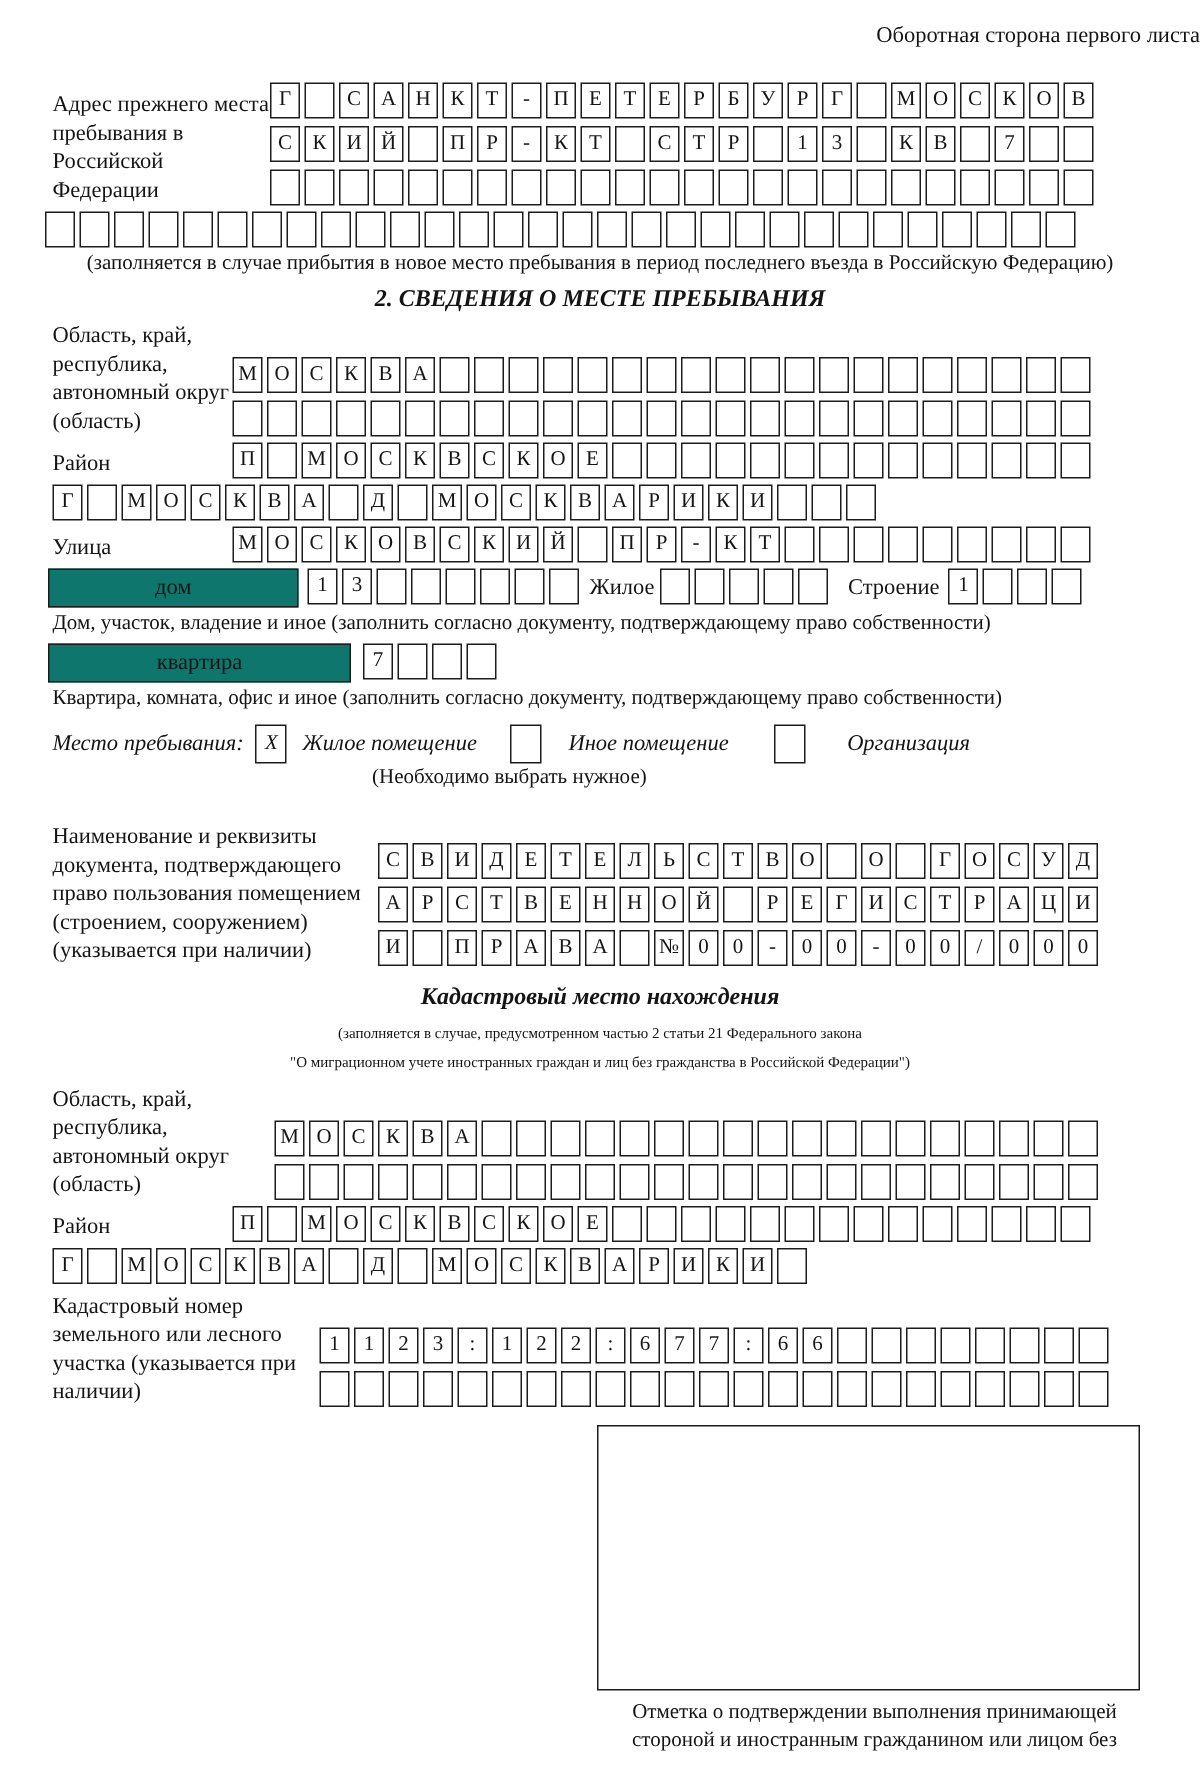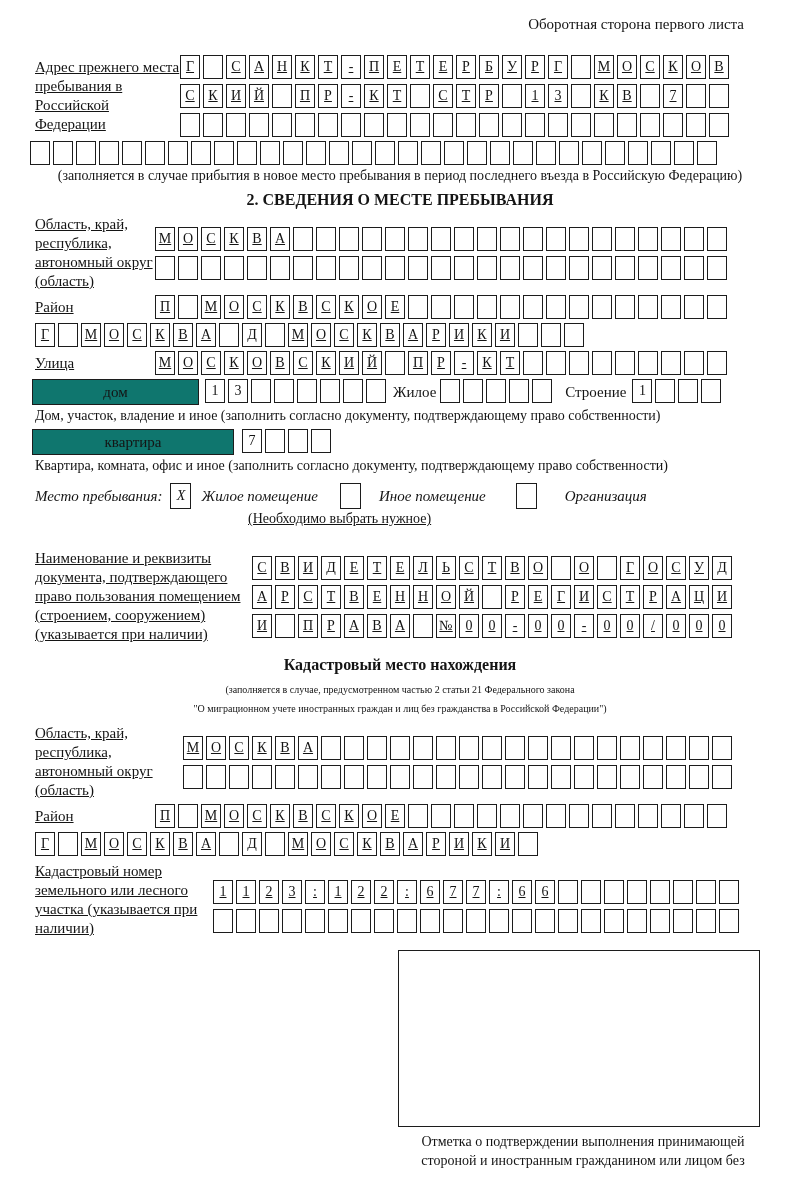--- a/index.html
+++ b/index.html
@@ -1,49 +1,49 @@
 <!DOCTYPE html>
 <html><head>
 <meta charset="utf-8">
 <style>
   html,body{margin:0;padding:0;background:#fff;}
   body{
     width:800px;height:1180px;overflow:hidden;position:relative;
     font-family:"Liberation Serif","DejaVu Serif",serif;color:#141414;
     font-size:15px;box-sizing:border-box;padding-top:16px;
   }
-  .header-note{text-align:right;padding-right:56px;font-size:15px;margin-bottom:22px;}
-  .field{display:flex;align-items:center;margin:0 0 4px 35px;text-decoration:underline;}
+  .header-note{text-align:right;font-size:15px;margin-bottom:22px;}
+  .field{display:flex;align-items:flex-end;margin:0 0 4px 35px;}
   .flabel{flex:0 0 auto;line-height:19px;}
   .rows{display:flex;flex-direction:column;}
   .rows .boxrow + .boxrow{margin-top:5px;}
   .boxrow{display:flex;flex-wrap:nowrap;}
   .cbox{
     display:inline-flex;align-items:center;justify-content:center;flex:0 0 auto;
     width:18px;height:22px;border:1.6px solid #1c1c1c;margin-right:3px;
     font-size:14px;line-height:1;background:#fff;
   }
   .caption{font-size:14px;line-height:18px;margin:2px 0 4px 35px;}
   .caption.center{text-align:center;margin-left:0;}
-  .sec-title{font-weight:bold;text-align:center;font-size:16px;margin:6px 0 6px 0;}
+  .sec-title{font-weight:bold;text-align:center;font-size:16px;margin:6px 0 6px 0;font-style:italic;}
   .w145{width:145px;} .w120{width:120px;} .w148{width:148px;} .w217{width:217px;}
   .w193{width:193px;} .w178{width:178px;}
   .fullrow{margin:4px 0 0 30px;}
   .wbox{
     border:1.6px solid #1c1c1c;height:24px;display:inline-flex;flex:0 0 auto;
     align-items:center;justify-content:center;background:#0f766e;font-size:15px;
   }
   .house-line{display:flex;align-items:flex-start;margin:2px 0 2px 32px;}
   .inline-label{line-height:26px;flex:0 0 auto;}
   .chk{
     display:inline-flex;align-items:center;justify-content:center;flex:0 0 auto;
     width:19px;height:24px;border:1.6px solid #1c1c1c;font-size:14px;background:#fff;
   }
   .stay-line{display:flex;align-items:center;margin:8px 0 2px 35px;font-style:italic;}
-  .hint{font-size:14px;margin:2px 0 22px 248px;text-decoration:underline;}
+  .hint{font-size:14px;margin:2px 0 22px 248px;}
   .actual-caption{text-align:center;font-size:10px;line-height:19px;}
   .stamp-wrap{margin-left:398px;margin-top:12px;width:370px;}
   .stamp-box{width:360px;height:175px;border:1.6px solid #1c1c1c;background:#fff;}
   .stamp-caption{margin-top:5px;text-align:center;font-size:14px;line-height:19px;width:370px;}
   .mt13{margin-top:13px;}
   .gap8{width:8px;flex:0 0 auto;} .gap10{width:10px;flex:0 0 auto;}
   .gap18{width:18px;flex:0 0 auto;} .gap22{width:22px;flex:0 0 auto;}
   .gap28{width:28px;flex:0 0 auto;} .gap30{width:30px;flex:0 0 auto;}
   .gap6{width:6px;flex:0 0 auto;} .gap4{width:4px;flex:0 0 auto;}
 </style>

